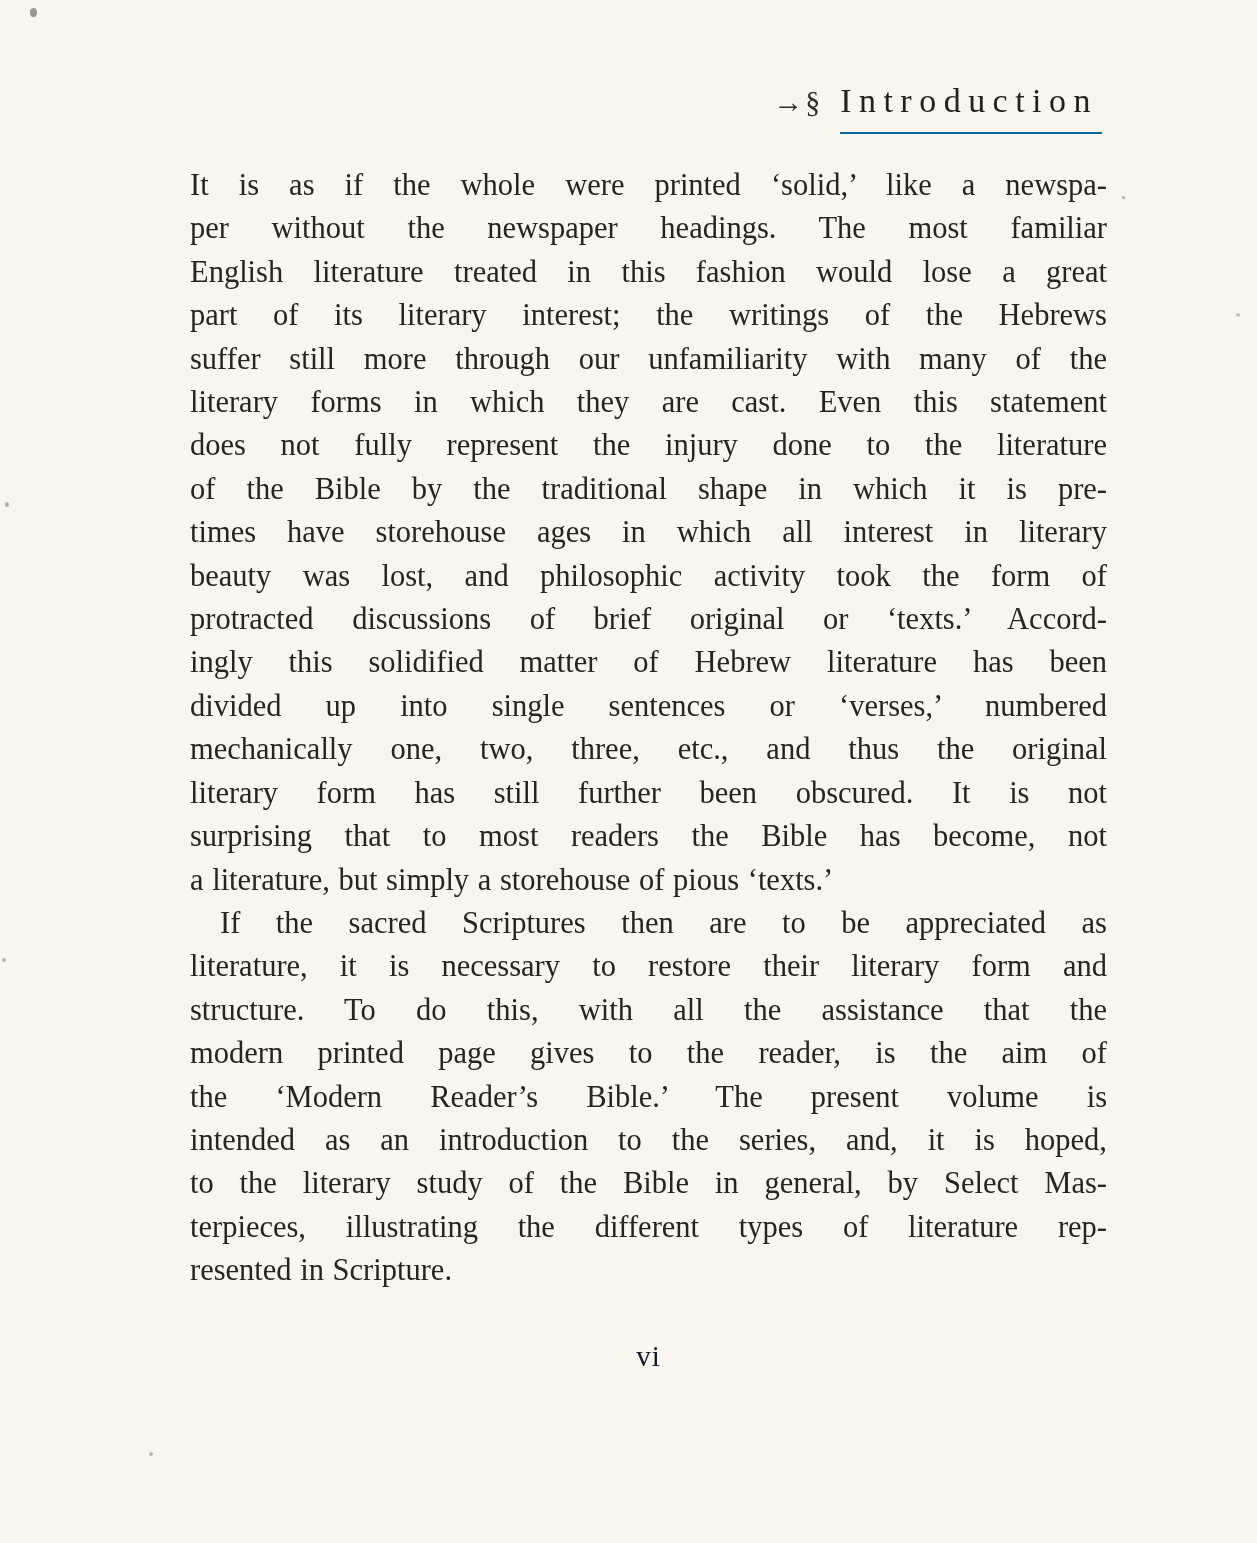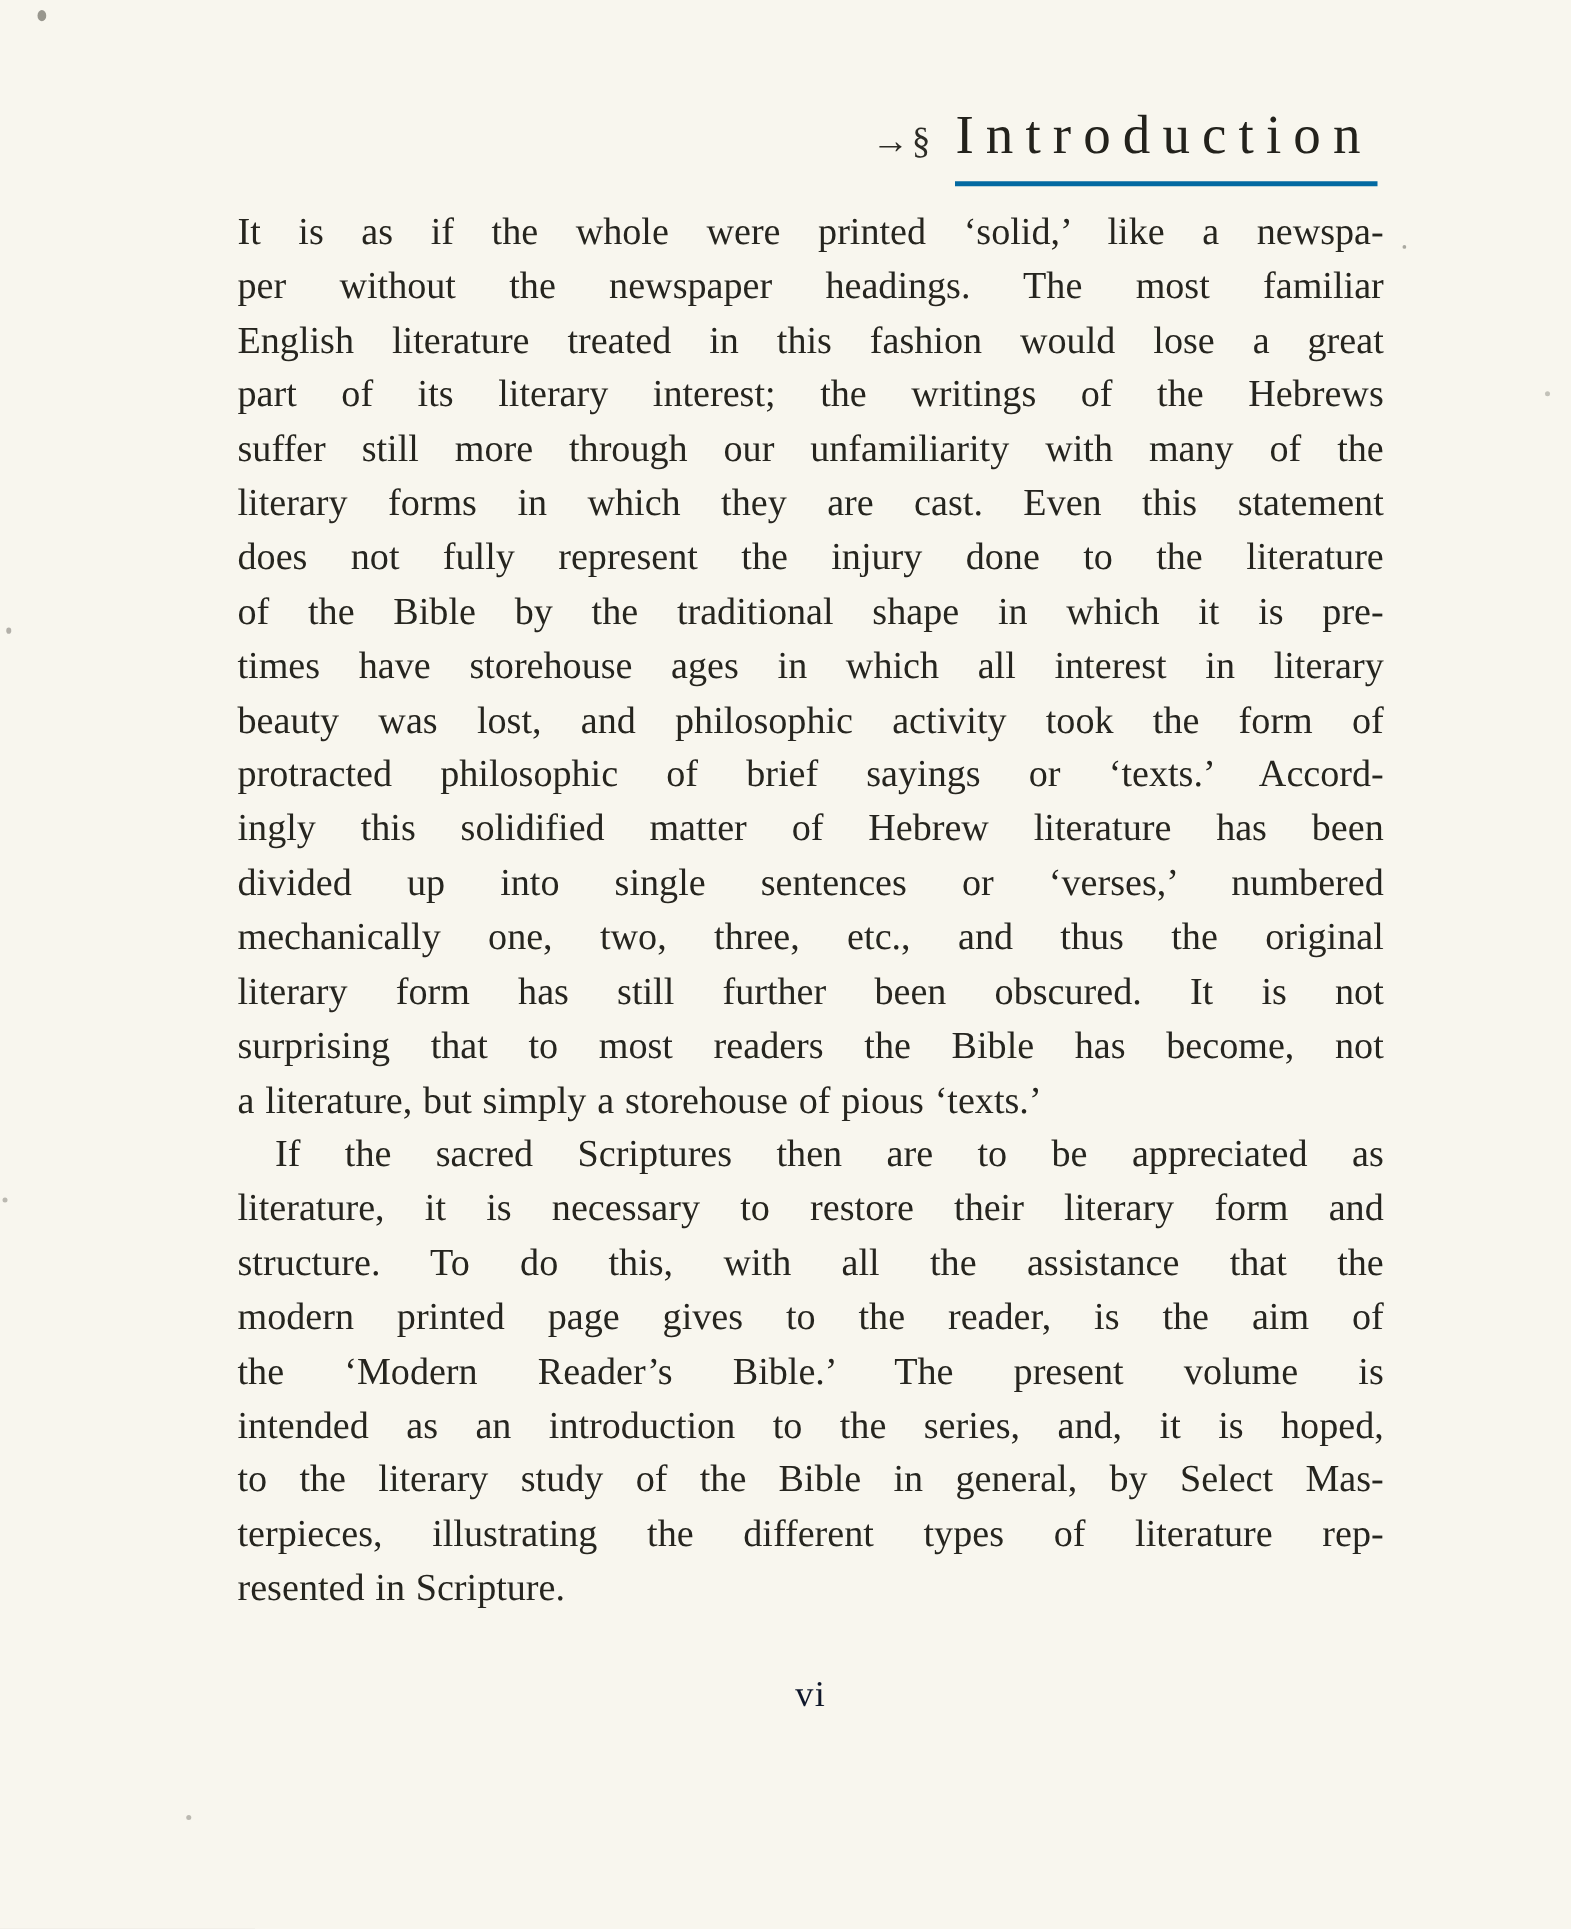--- a/index.html
+++ b/index.html
@@ -26,25 +26,25 @@
     display: flex;
     align-items: baseline;
   }
   .header .ornament {
     font-size: 30px;
     margin-right: 18px;
     color: #2c2b25;
     letter-spacing: 2px;
   }
   .header .title {
-    font-size: 44px;
+    font-size: 34px;
     letter-spacing: 0.22em;
     padding-bottom: 12px;
     padding-right: 4px;
-    border-bottom: 4px solid #0369a1;
+    border-bottom: 2px solid #0369a1;
     color: #23221c;
   }
 
   
   .text-body {
     position: absolute;
     left: 190px;
     top: 164px;
     width: 917px;
   }
@@ -102,21 +102,21 @@
       <div class="line">It is as if the whole were printed ‘solid,’ like a newspa-</div>
       <div class="line">per without the newspaper headings.  The most familiar</div>
       <div class="line">English literature treated in this fashion would lose a great</div>
       <div class="line">part of its literary interest; the writings of the Hebrews</div>
       <div class="line">suffer still more through our unfamiliarity with many of the</div>
       <div class="line">literary forms in which they are cast.  Even this statement</div>
       <div class="line">does not fully represent the injury done to the literature</div>
       <div class="line">of the Bible by the traditional shape in which it is pre-</div>
       <div class="line">times have storehouse ages in which all interest in literary</div>
       <div class="line">beauty was lost, and philosophic activity took the form of</div>
-      <div class="line">protracted philosophic of brief sayings or ‘texts.’  Accord-</div>
+      <div class="line">protracted discussions of brief original or ‘texts.’  Accord-</div>
       <div class="line">ingly this solidified matter of Hebrew literature has been</div>
       <div class="line">divided up into single sentences or ‘verses,’ numbered</div>
       <div class="line">mechanically one, two, three, etc., and thus the original</div>
       <div class="line">literary form has still further been obscured.  It is not</div>
       <div class="line">surprising that to most readers the Bible has become, not</div>
       <div class="line last">a literature, but simply a storehouse of pious ‘texts.’</div>
       <div class="line indent">If the sacred Scriptures then are to be appreciated as</div>
       <div class="line">literature, it is necessary to restore their literary form and</div>
       <div class="line">structure.  To do this, with all the assistance that the</div>
       <div class="line">modern printed page gives to the reader, is the aim of</div>

